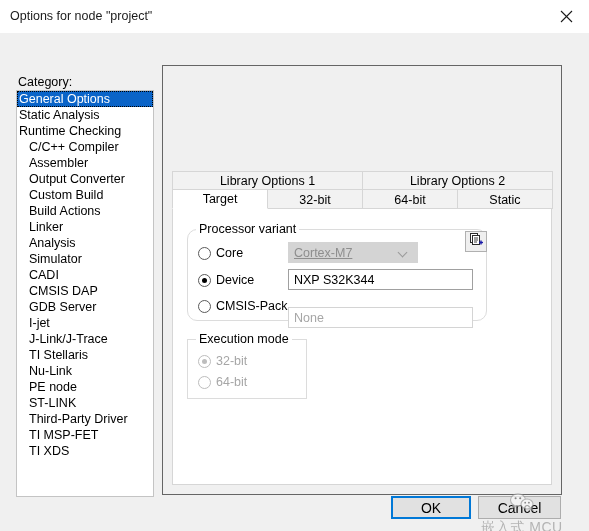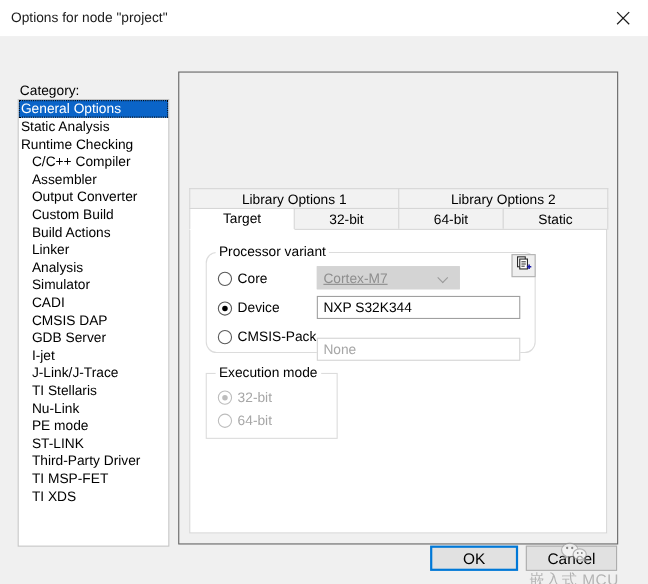--- a/index.html
+++ b/index.html
@@ -339,21 +339,21 @@
       <div class="cat-item indent">Linker</div>
       <div class="cat-item indent">Analysis</div>
       <div class="cat-item indent">Simulator</div>
       <div class="cat-item indent">CADI</div>
       <div class="cat-item indent">CMSIS DAP</div>
       <div class="cat-item indent">GDB Server</div>
       <div class="cat-item indent">I-jet</div>
       <div class="cat-item indent">J-Link/J-Trace</div>
       <div class="cat-item indent">TI Stellaris</div>
       <div class="cat-item indent">Nu-Link</div>
-      <div class="cat-item indent">PE mode</div>
+      <div class="cat-item indent">PE node</div>
       <div class="cat-item indent">ST-LINK</div>
       <div class="cat-item indent">Third-Party Driver</div>
       <div class="cat-item indent">TI MSP-FET</div>
       <div class="cat-item indent">TI XDS</div>
     </div>
 
   <div id="right-panel"></div>
 
   <div id="tab-row-top">
       <div class="tab">Library Options 1</div>

